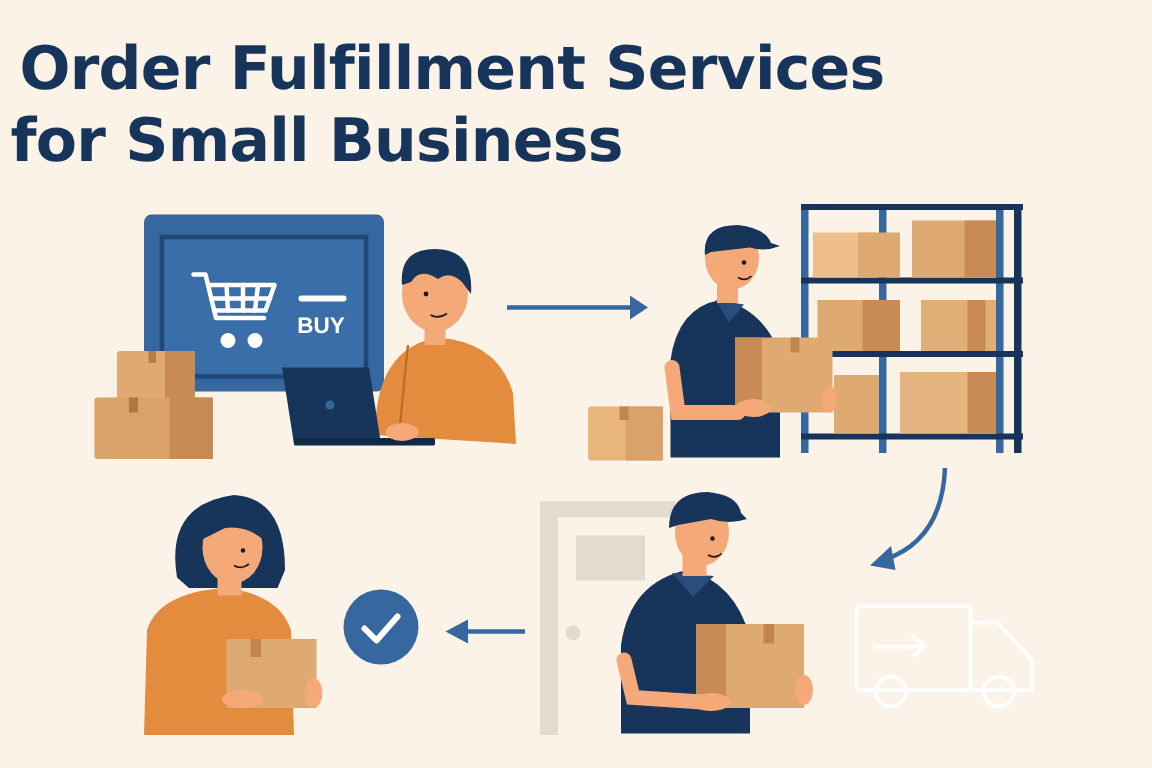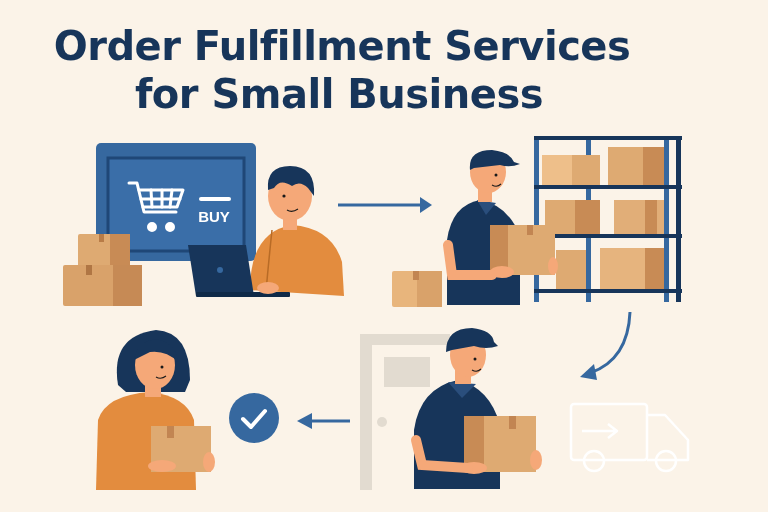--- a/index.html
+++ b/index.html
@@ -4,23 +4,24 @@
 <style>
   html, body { margin: 0; padding: 0; }
   body {
     width: 768px; height: 512px; overflow: hidden;
     background: #fbf3e8;
     font-family: "DejaVu Sans", "Liberation Sans", sans-serif;
     position: relative;
   }
   .title {
     position: absolute; left: 0; top: 22px; width: 684px;
-    text-align: center; color: #17355a;
+    color: #17355a;
     font-weight: bold; font-size: 40px; line-height: 48px;
     letter-spacing: -0.5px;
+    padding-left: 13px;
   }
   .title .l1 { display: block; padding-left: 0px; }
   .title .l2 { display: block; margin-left: -6px; }
   svg.scene { position: absolute; left: 0; top: 0; }
 </style>
 </head>
 <body>
 
 <div class="title">
   <span class="l1">Order Fulfillment Services</span>

